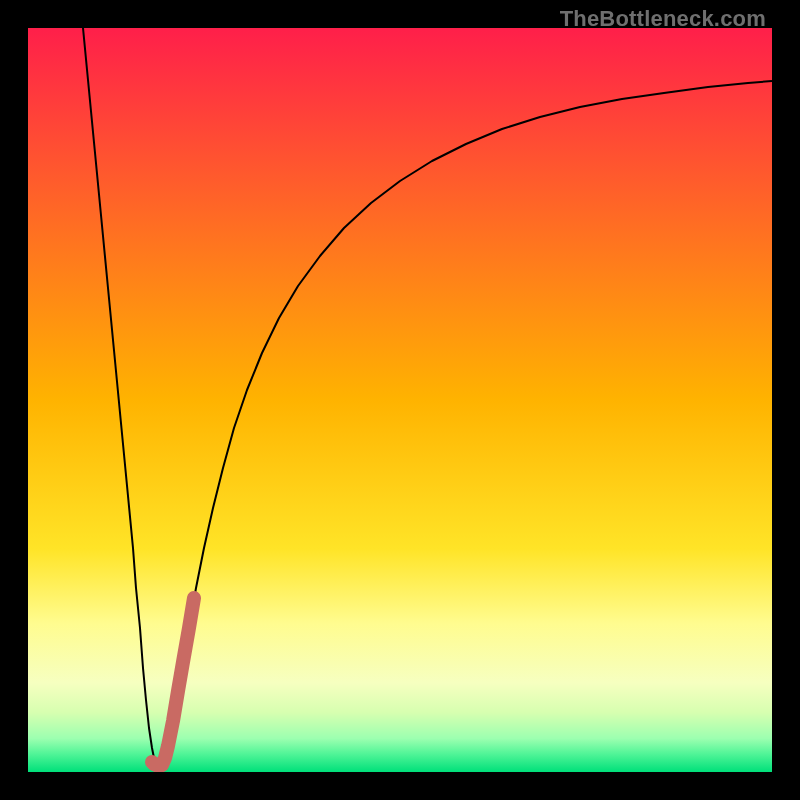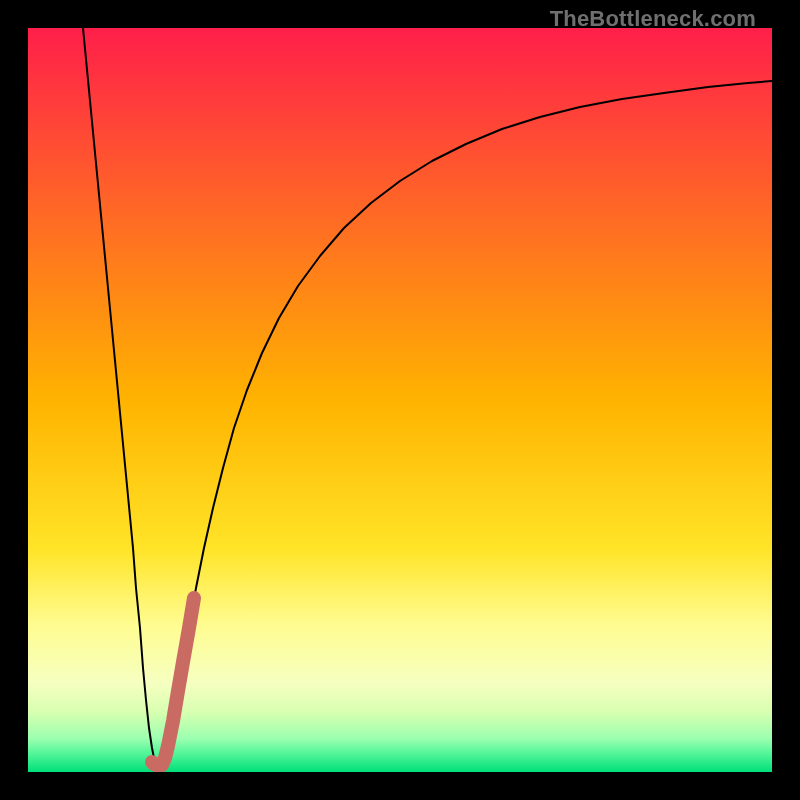--- a/index.html
+++ b/index.html
@@ -32,21 +32,21 @@
   }
   .overlay-svg {
     position: absolute;
     left: 0; top: 0;
     width: 744px;
     height: 744px;
   }
   .watermark {
     position: absolute;
     top: 6px;
-    right: 44px;
+    right: 34px;
     font-family: Arial, Helvetica, sans-serif;
     font-size: 22px;
     font-weight: 600;
     color: #6f6f6f;
     letter-spacing: 0.2px;
   }
 </style>
 </head>
 <body>
 

